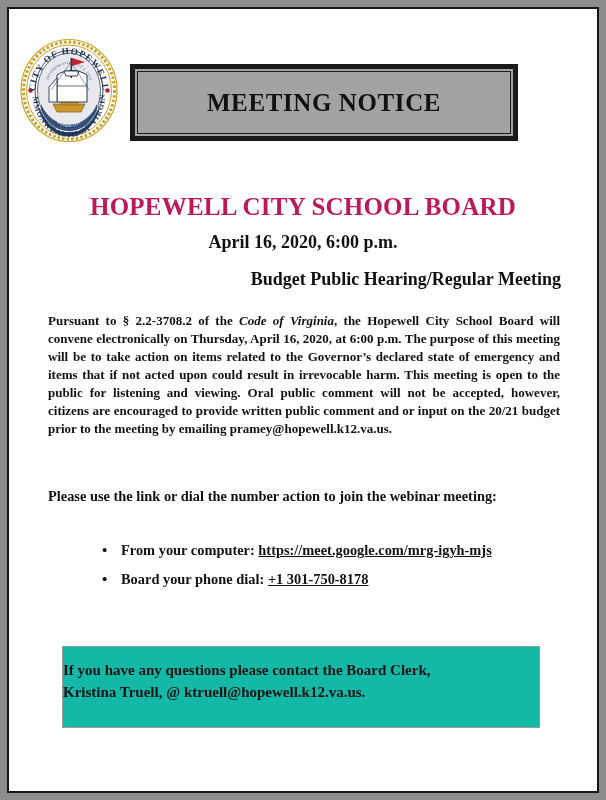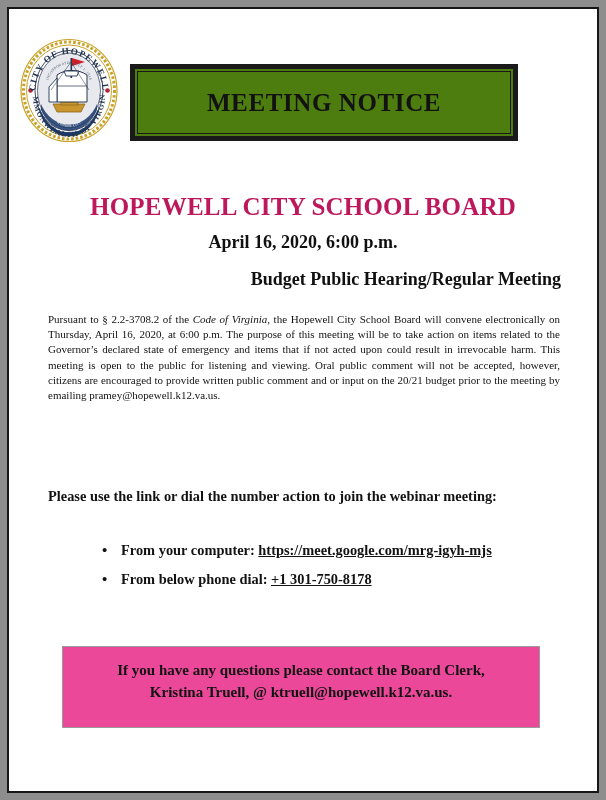--- a/index.html
+++ b/index.html
@@ -57,21 +57,21 @@
 
   
   .title-box {
     position: absolute;
     left: 130px;
     top: 64px;
     width: 388px;
     height: 77px;
     box-sizing: border-box;
     border: 5px solid #1a1a1a;
-    background: #4d7c0f;
+    background: #a3a3a3;
   }
   .title-box-inner {
     position: absolute;
     left: 2px; top: 2px; right: 2px; bottom: 2px;
     box-sizing: border-box;
     border: 1px solid #1a1a1a;
     display: flex;
     align-items: center;
     justify-content: center;
   }
@@ -117,22 +117,22 @@
   }
 
   
   .body-block {
     position: absolute;
     left: 48px;
     top: 312px;
     width: 512px;
   }
   .para {
-    font-size: 11px;
-    font-weight: normal;
+    font-size: 13px;
+    font-weight: bold;
     color: #121212;
     line-height: 1.385;
     text-align: justify;
     text-justify: inter-word;
     margin: 0;
   }
   .para i { font-style: italic; }
 
   .lead-line {
     position: absolute;
@@ -177,24 +177,24 @@
 
   
   .contact-box {
     position: absolute;
     left: 62px;
     top: 646px;
     width: 478px;
     height: 82px;
     box-sizing: border-box;
     border: 1px solid #9a9a9a;
-    background: #ec4899;
+    background: #14b8a6;
     display: flex;
     flex-direction: column;
-    align-items: center;
+    align-items: flex-start;
     justify-content: flex-start;
     padding-top: 13px;
   }
   .contact-line {
     font-size: 15px;
     font-weight: bold;
     color: #121212;
     line-height: 1.45;
     text-align: center;
     white-space: nowrap;
@@ -272,21 +272,21 @@
   </div>
 
   <div class="body-block">
     <p class="para" id="main-paragraph"><span>Pursuant to § 2.2-3708.2 of the </span><i>Code of Virginia</i><span>, the Hopewell City School Board will convene electronically on Thursday, April 16, 2020, at 6:00 p.m. The purpose of this meeting will be to take action on items related to the Governor’s declared state of emergency and items that if not acted upon could result in irrevocable harm. This meeting is open to the public for listening and viewing. Oral public comment will not be accepted, however, citizens are encouraged to provide written public comment and or input on the 20/21 budget prior to the meeting by emailing pramey@hopewell.k12.va.us.</span></p>
   </div>
 
   <div class="lead-line">Please use the link or dial the number action to join the webinar meeting:</div>
 
   <ul class="bullets" id="join-list">
       <li><span>From your computer: </span><span class="u">https://meet.google.com/mrg-igyh-mjs</span></li>
-      <li><span>From below phone dial: </span><span class="u">+1 301-750-8178</span></li>
+      <li><span>Board your phone dial: </span><span class="u">+1 301-750-8178</span></li>
     </ul>
 
   <div class="contact-box">
     <div class="contact-line">If you have any questions please contact the Board Clerk,</div>
     <div class="contact-line">Kristina Truell, @ ktruell@hopewell.k12.va.us.</div>
   </div>
 
   <div class="page-frame"></div>
   <div class="page-frame-inner"></div>
 </div>

